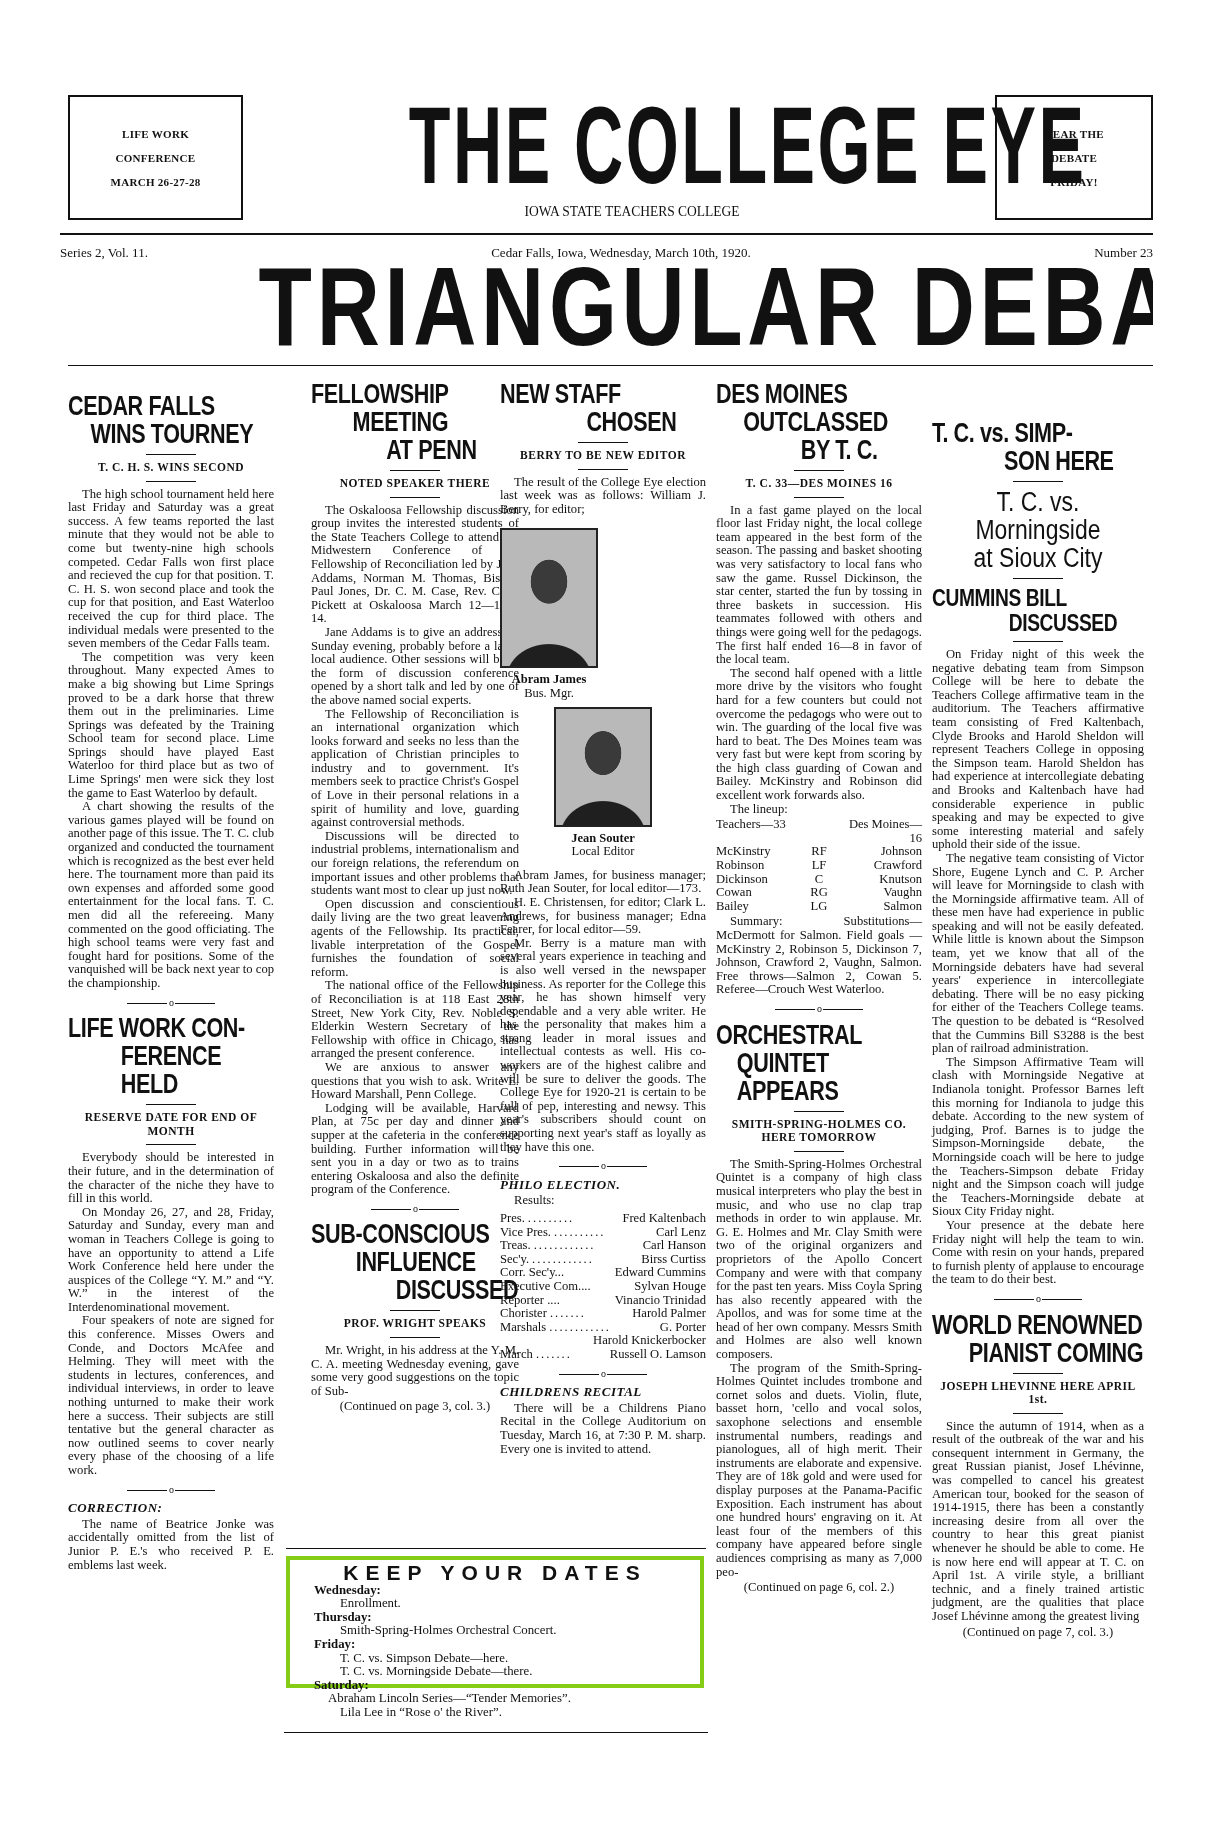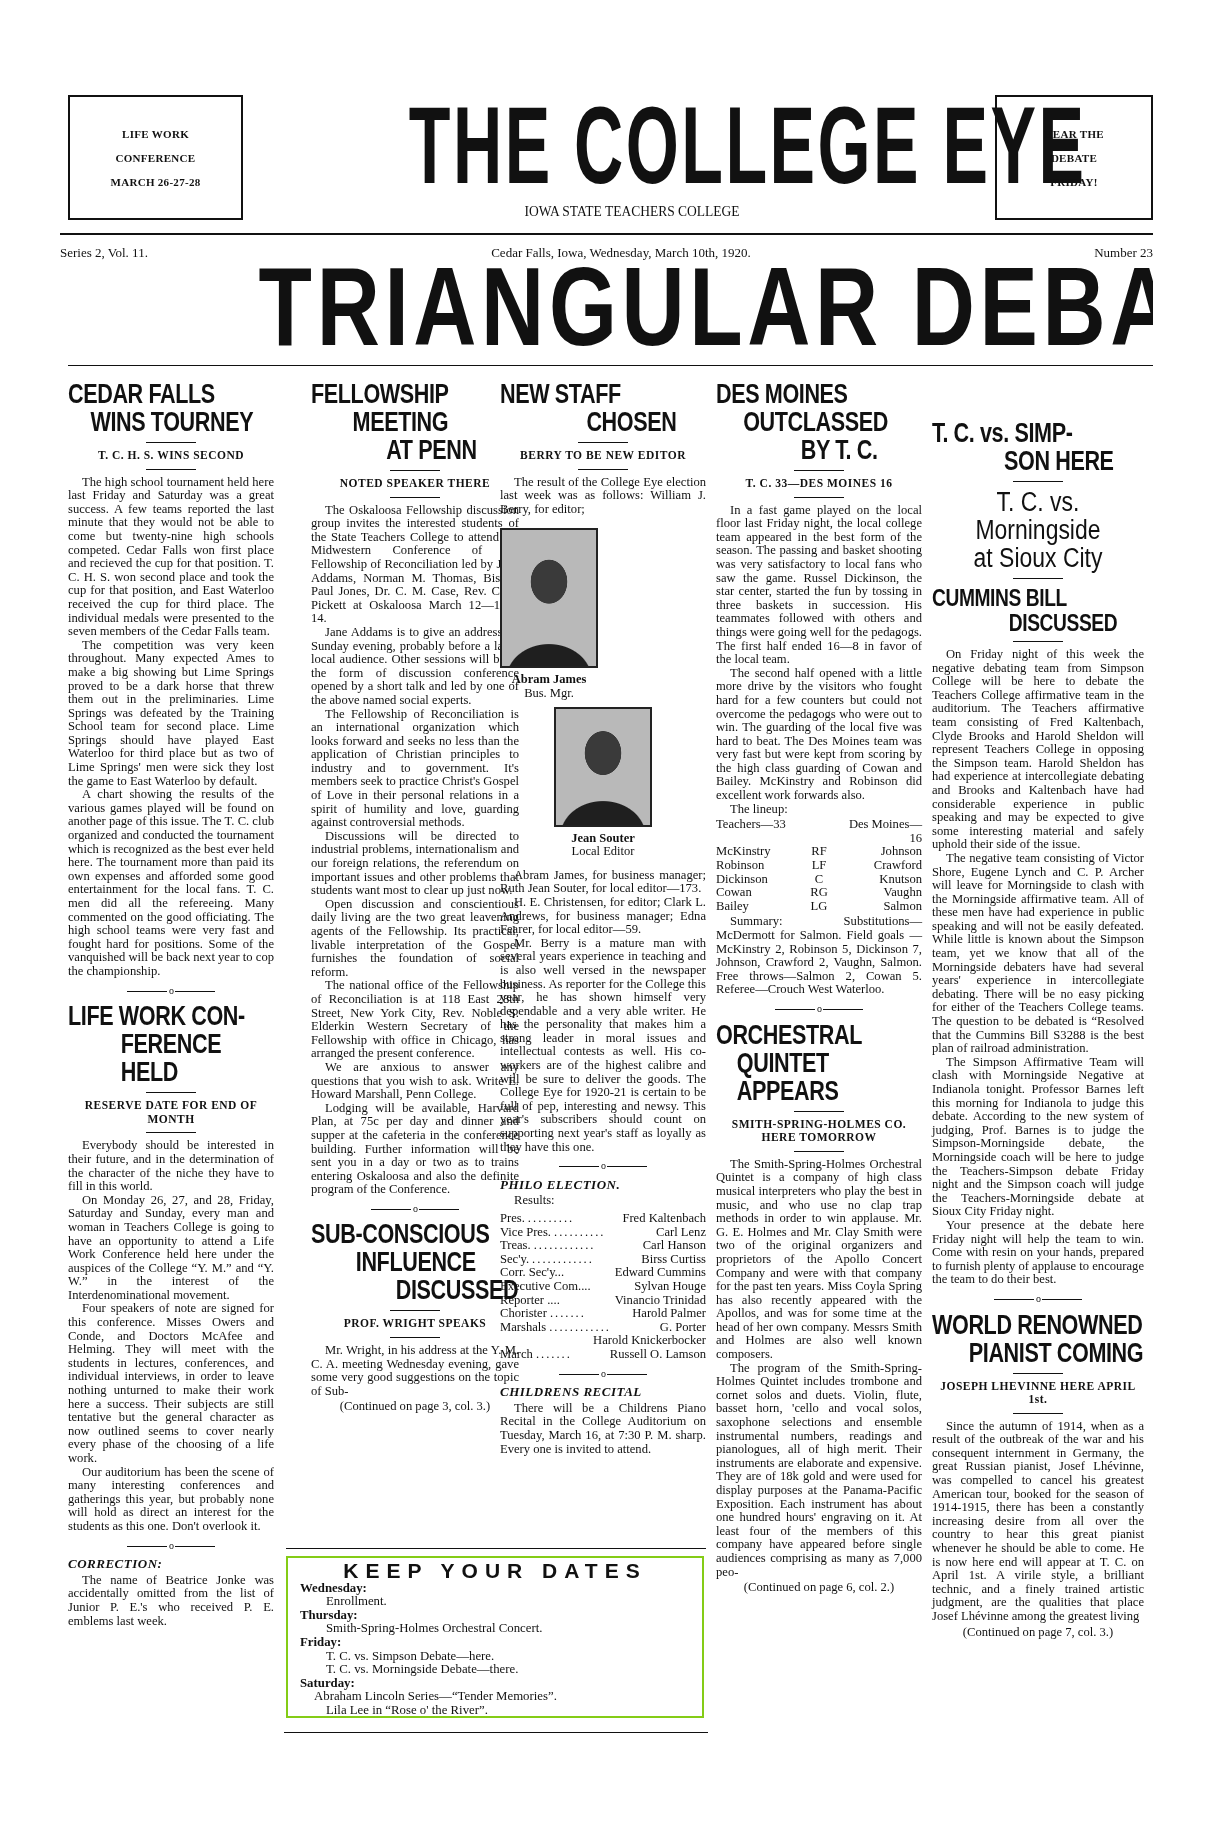--- a/index.html
+++ b/index.html
@@ -42,21 +42,21 @@
   .elec { margin-top: 4px; }
   .elec div { display: flex; justify-content: space-between; white-space: nowrap; }
   .elec .dots { flex: 1; overflow: hidden; margin: 0 3px; letter-spacing: 2px; }
   .elec .indent { justify-content: flex-end; }
 
   .lineup { margin: 2px 0; }
   .lineup div { display: grid; grid-template-columns: 1fr 40px 1fr; }
   .lineup div span:nth-child(2) { text-align: center; }
   .lineup div span:nth-child(3) { text-align: right; }
 
-  .dates-box { position: absolute; left: 286px; top: 1556px; width: 418px; height: 162px; border: 2px solid #84cc16; padding: 6px 12px; font-size: 12.8px; line-height: 13.6px; }
+  .dates-box { position: absolute; left: 286px; top: 1556px; width: 418px; height: 132px; border: 4px solid #84cc16; padding: 6px 24px; font-size: 12.8px; line-height: 13.6px; }
   .dates-box .dtitle { font-family: "Liberation Sans", sans-serif; font-weight: bold; font-size: 21px; letter-spacing: 7px; text-align: center; margin-bottom: 4px; }
   .dates-box .day { font-weight: bold; }
   .dates-box .evt { padding-left: 26px; }
   .rule-above-box { position: absolute; left: 286px; top: 1548px; width: 420px; border-top: 1.5px solid #111; }
   .rule-below-box { position: absolute; left: 284px; top: 1732px; width: 424px; border-top: 1.5px solid #111; }
 
   .hd-r { font-family: "Liberation Sans", sans-serif; font-weight: normal; font-size: 27px; line-height: 28px; text-align: center; transform: scaleX(0.85); }
 </style>
 </head>
 <body>
@@ -82,21 +82,21 @@
   <span>Series 2, Vol. 11.</span>
   <span>Cedar Falls, Iowa, Wednesday, March 10th, 1920.</span>
   <span>Number 23</span>
 </div>
 
 <div class="banner">
   <span>TRIANGULAR DEBATE FRIDAY</span>
 </div>
 <div class="banner-rule"></div>
 
-<div class="col" style="left:68px; width:206px;">
+<div class="col" style="left:68px; width:206px;margin-top:12px;">
   <div class="hd">
     <span class="l1">CEDAR FALLS</span>
     <span class="l2" style="text-align:left;padding-left:28px;">WINS TOURNEY</span>
   </div>
   <div class="dash"></div>
   <div class="deck">T. C. H. S. WINS SECOND</div>
   <div class="dash"></div>
   <p>The high school tournament held here last Friday and Saturday was a great success. A few teams reported the last minute that they would not be able to come but twenty-nine high schools competed. Cedar Falls won first place and recieved the cup for that position. T. C. H. S. won second place and took the cup for that position, and East Waterloo received the cup for third place. The individual medals were presented to the seven members of the Cedar Falls team.</p>
   <p>The competition was very keen throughout. Many expected Ames to make a big showing but Lime Springs proved to be a dark horse that threw them out in the preliminaries. Lime Springs was defeated by the Training School team for second place. Lime Springs should have played East Waterloo for third place but as two of Lime Springs' men were sick they lost the game to East Waterloo by default.</p>
   <p>A chart showing the results of the various games played will be found on another page of this issue. The T. C. club organized and conducted the tournament which is recognized as the best ever held here. The tournament more than paid its own expenses and afforded some good entertainment for the local fans. T. C. men did all the refereeing. Many commented on the good officiating. The high school teams were very fast and fought hard for positions. Some of the vanquished will be back next year to cop the championship.</p>
@@ -104,21 +104,20 @@
   <div class="hd">
     <span class="l1">LIFE WORK CON-</span>
     <span class="l1" style="padding-left:66px;">FERENCE HELD</span>
   </div>
   <div class="dash"></div>
   <div class="deck">RESERVE DATE FOR END OF MONTH</div>
   <div class="dash"></div>
   <p>Everybody should be interested in their future, and in the determination of the character of the niche they have to fill in this world.</p>
   <p>On Monday 26, 27, and 28, Friday, Saturday and Sunday, every man and woman in Teachers College is going to have an opportunity to attend a Life Work Conference held here under the auspices of the College “Y. M.” and “Y. W.” in the interest of the Interdenominational movement.</p>
   <p>Four speakers of note are signed for this conference. Misses Owers and Conde, and Doctors McAfee and Helming. They will meet with the students in lectures, conferences, and individual interviews, in order to leave nothing unturned to make their work here a success. Their subjects are still tentative but the general character as now outlined seems to cover nearly every phase of the choosing of a life work.</p>
-  <p>Our auditorium has been the scene of many interesting conferences and gatherings this year, but probably none will hold as direct an interest for the students as this one. Don't overlook it.</p>
   <div class="sep">o</div>
   <div class="subhead">CORRECTION:</div>
   <p>The name of Beatrice Jonke was accidentally omitted from the list of Junior P. E.'s who received P. E. emblems last week.</p>
 </div>
 
 <div class="col" style="left:284px; width:208px;margin-left:27px;">
   <div class="hd">
     <span class="l1">FELLOWSHIP</span>
     <span class="l1" style="padding-left:52px;">MEETING</span>
     <span class="l1" style="padding-left:94px;">AT PENN</span>

